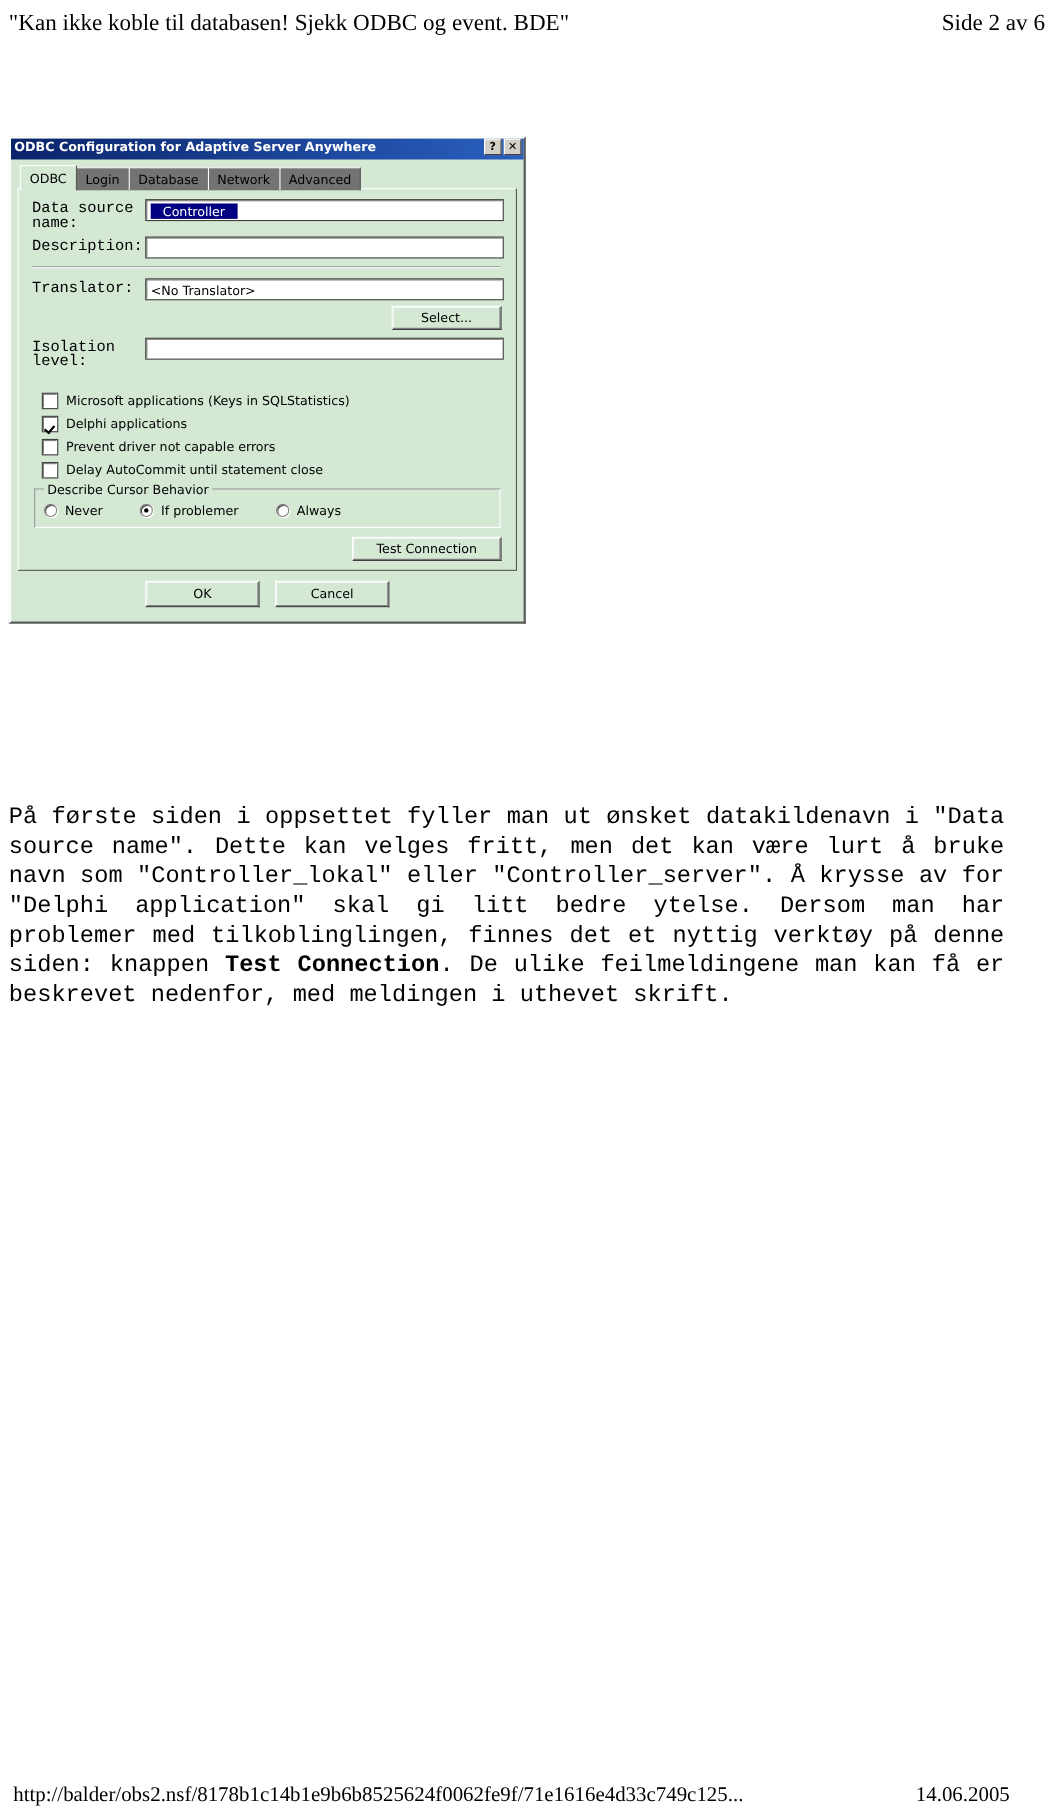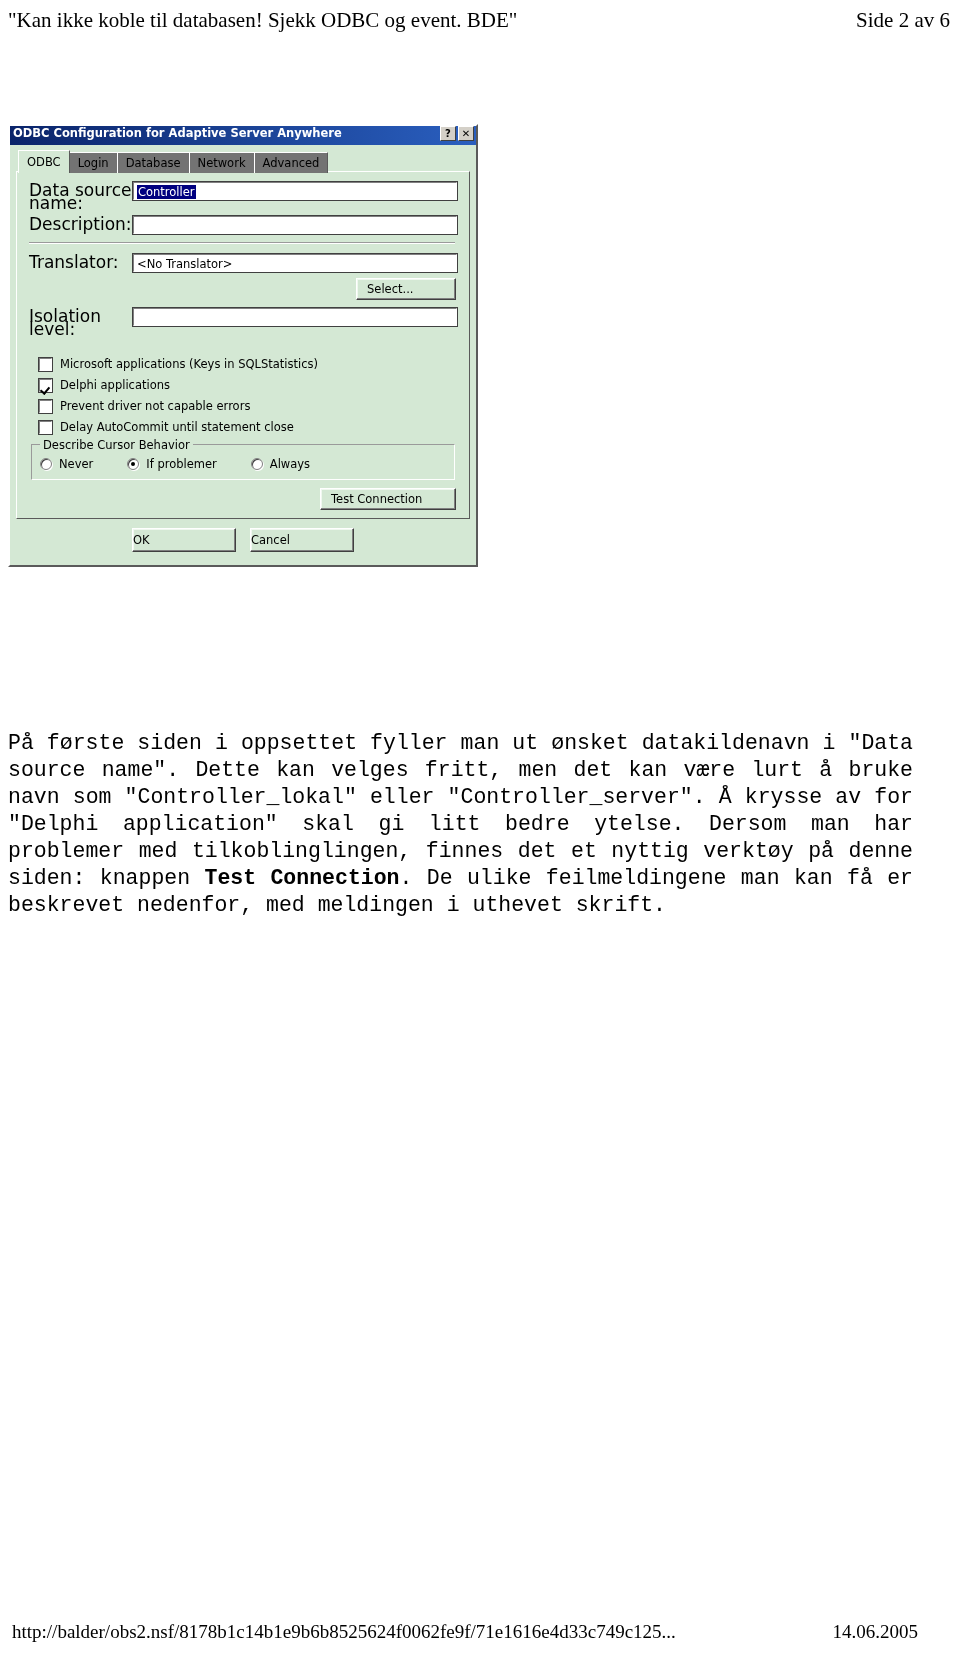--- a/index.html
+++ b/index.html
@@ -127,24 +127,25 @@
     z-index: 1;
   }
 
   .field-row {
     display: flex;
     align-items: flex-start;
     margin-bottom: 6px;
   }
   .field-label {
     width: 104px;
-    font-size: 17px;
+    font-size: 14px;
     line-height: 13px;
     flex: none;
     padding-top: 2px;
+    font-family: Liberation Mono, monospace;
   }
   .field-label .twoline { display: block; }
   .textbox {
     flex: 1;
     height: 18px;
     background: #ffffff;
     border-top: 1px solid #808080;
     border-left: 1px solid #808080;
     border-right: 1px solid #ffffff;
     border-bottom: 1px solid #ffffff;
@@ -154,39 +155,40 @@
     font-size: 11.5px;
     padding: 2px 2px 0 3px;
     font-family: "DejaVu Sans", sans-serif;
     color: #000;
     display: flex;
     align-items: center;
   }
   .textbox .sel {
     background: #000080;
     color: #ffffff;
-    padding: 0 1px;
+    padding: 0 11px;
   }
   .groupsep {
     border-top: 1px solid #9a9a9a;
     border-bottom: 1px solid #ffffff;
     margin: 8px 2px 10px 0;
     height: 0;
   }
 
   .btn {
     background: #d4e8d4;
     border-top: 1px solid #ffffff;
     border-left: 1px solid #ffffff;
     border-right: 1px solid #404040;
     border-bottom: 1px solid #404040;
     box-shadow: inset -1px -1px 0 #808080, inset 1px 1px 0 #f0f8f0;
     font-size: 11.5px;
     font-family: "DejaVu Sans", sans-serif;
     padding: 3px 10px;
+    text-align: center;
     box-sizing: border-box;
     color: #000;
   }
   .btn-row-select {
     display: flex;
     justify-content: flex-end;
     margin: 4px 0 8px 0;
     padding-right: 1px;
   }
   .btn-select { width: 100px; }

